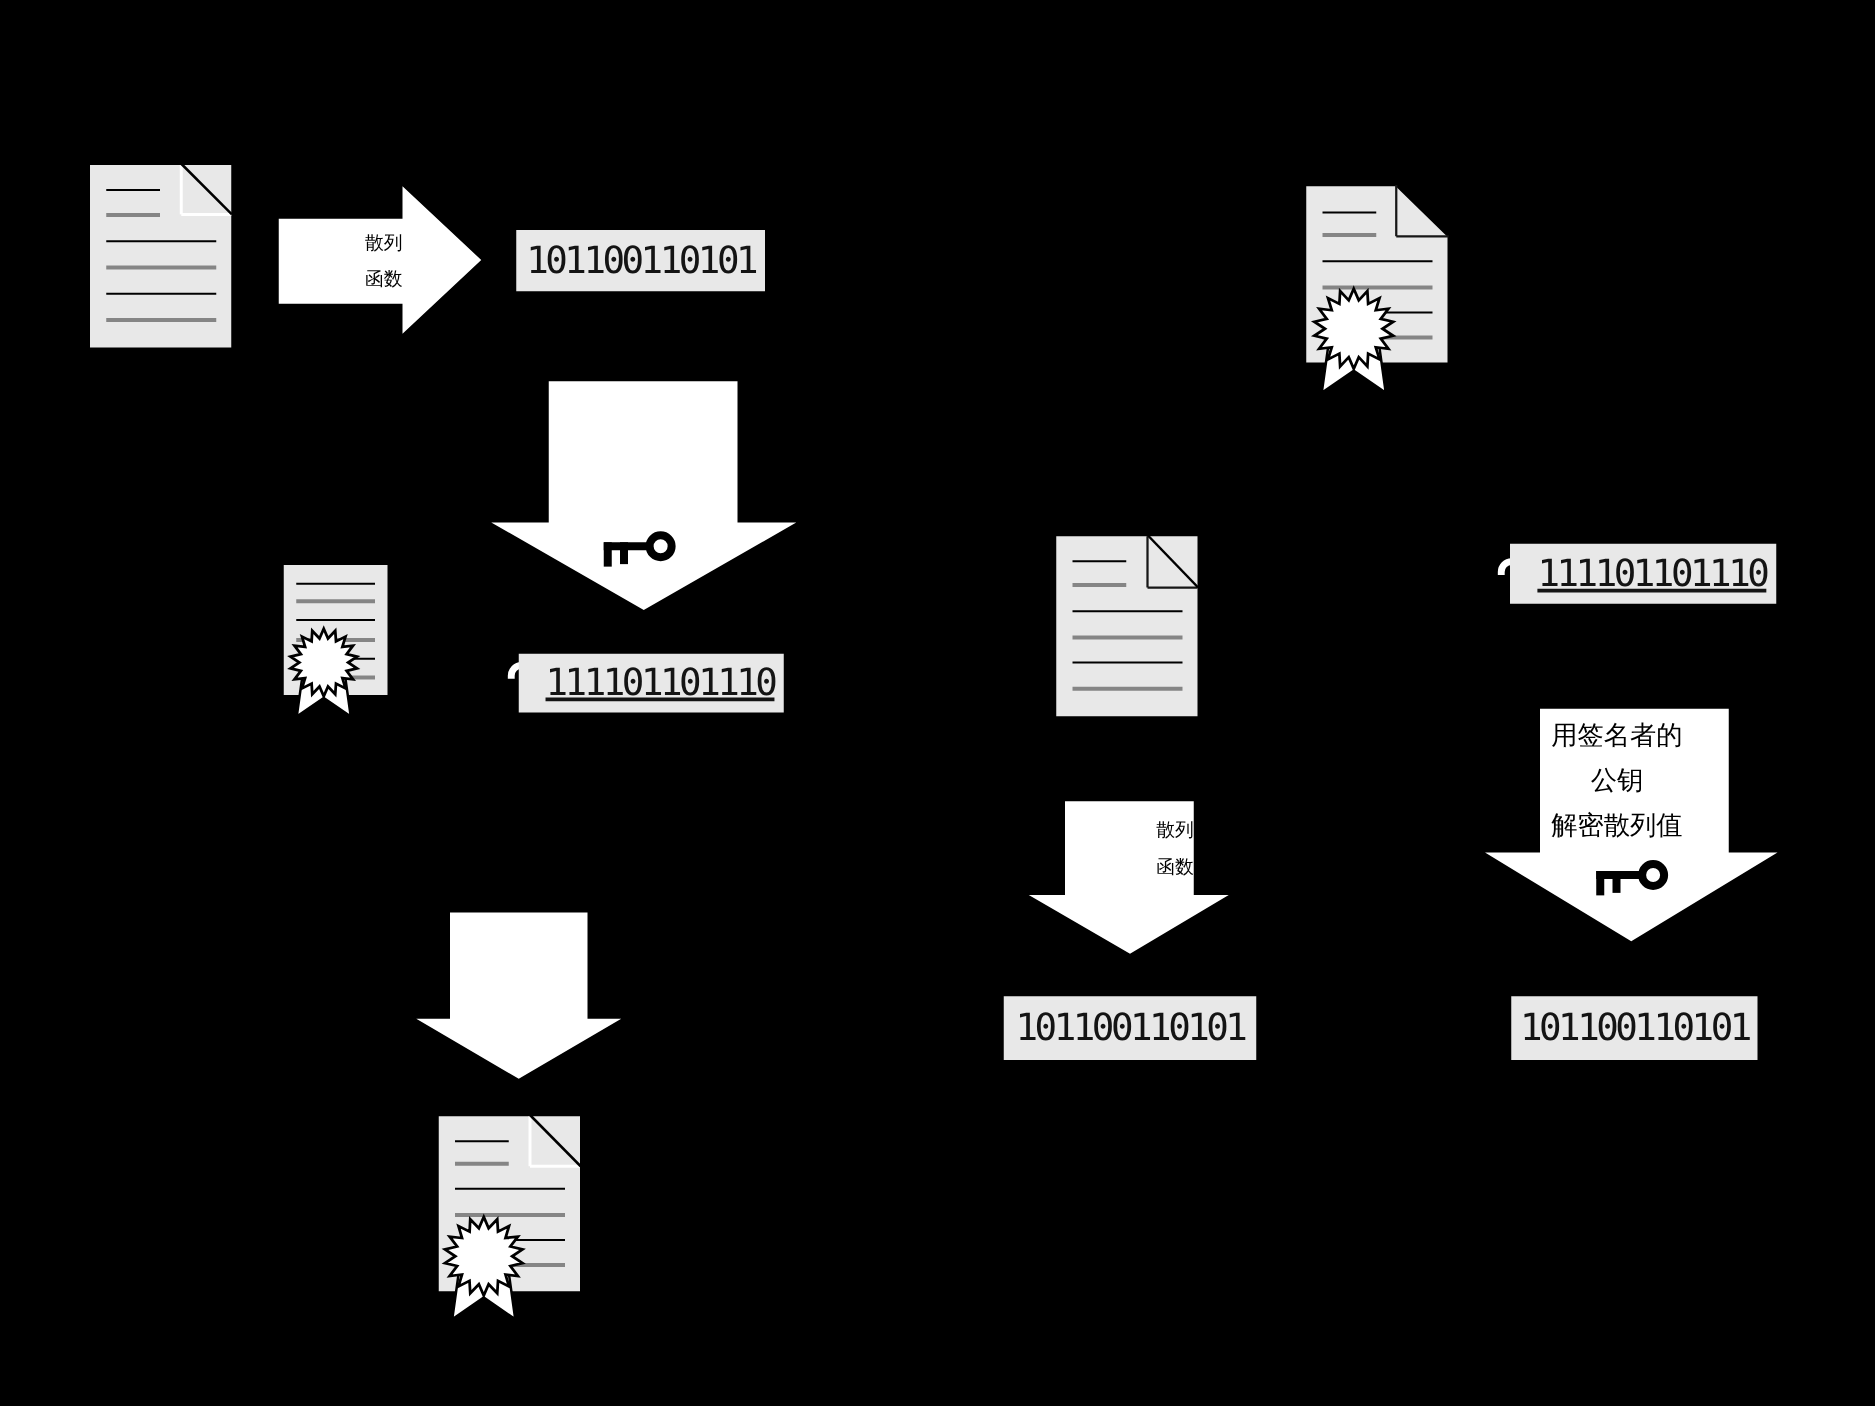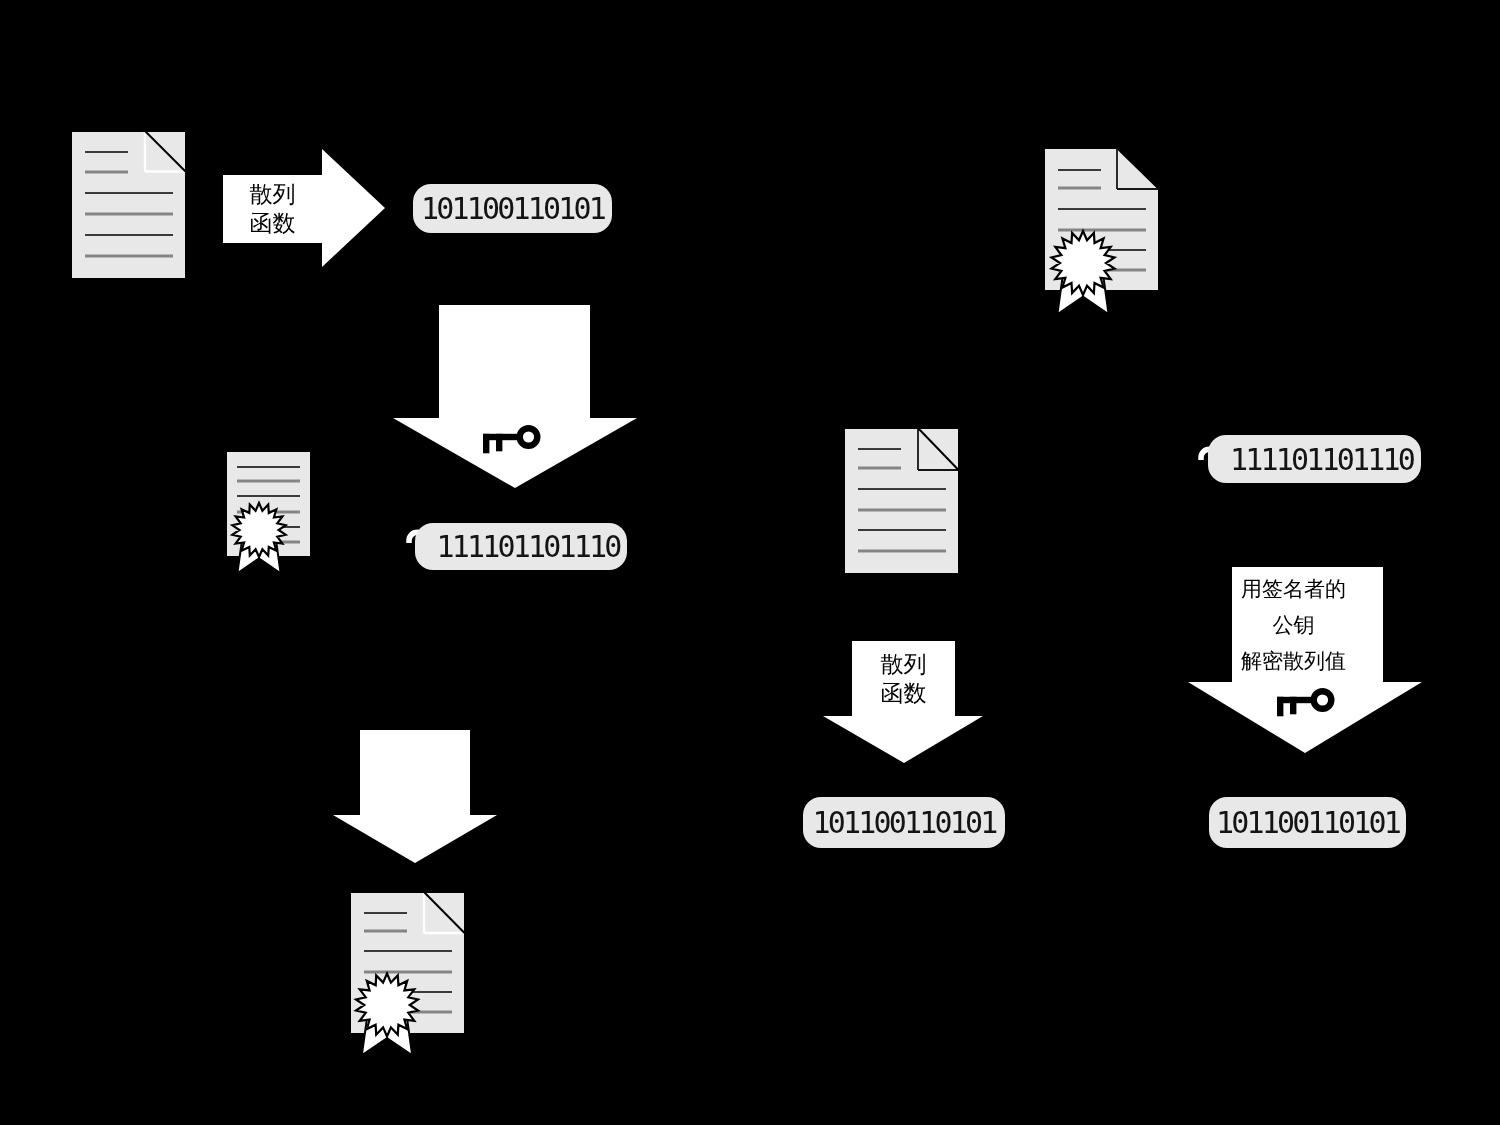--- a/index.html
+++ b/index.html
@@ -2,28 +2,28 @@
 <html><head>
 <meta charset="utf-8">
 <style>
   html,body{margin:0;padding:0;background:#000;}
   #canvas{position:relative;width:1500px;height:1125px;background:#000;overflow:hidden;
           font-family:"Liberation Sans",sans-serif;}
   #shapes{position:absolute;left:0;top:0;}
   .label{position:absolute;display:flex;flex-direction:column;align-items:center;
          justify-content:center;text-align:center;color:#000;z-index:3;}
   .label span{display:block;}
-  .arrow-label-small{font-size:23px;line-height:29px;}
+  .arrow-label-small{font-size:15px;line-height:29px;align-items:flex-end;}
   .arrow-label-append{font-size:24px;line-height:33px;}
   .arrow-label-big{font-size:21px;line-height:36px;}
   .bin-box{position:absolute;background:#e8e8e8;display:flex;align-items:center;
            justify-content:center;z-index:2;
            font-family:"DejaVu Sans Mono","Liberation Mono",monospace;
-           font-size:30px;letter-spacing:-2.8px;color:#141414;border-radius:18px;}
-  .bin-box.with-lock{padding-left:14px;}
+           font-size:30px;letter-spacing:-2.8px;color:#141414;}
+  .bin-box.with-lock{padding-left:14px;text-decoration:underline;}
   .doc-fill{fill:#e8e8e8;stroke:#000;stroke-width:2;}
   .line-thin{stroke:#000;stroke-width:1.6;}
   .line-thick{stroke:#858585;stroke-width:3.2;}
   .fold-gap-light{stroke:#fff;stroke-width:2.4;}
   .fold-gap-dark{stroke:#161616;stroke-width:1.8;}
   .fold-diag{stroke:#000;stroke-width:2;}
   .fat-arrow{fill:#fff;}
   .seal{fill:#fff;stroke:#000;stroke-width:2.2;}
   .ribbon{fill:#fff;stroke:#000;stroke-width:2;}
 </style>

